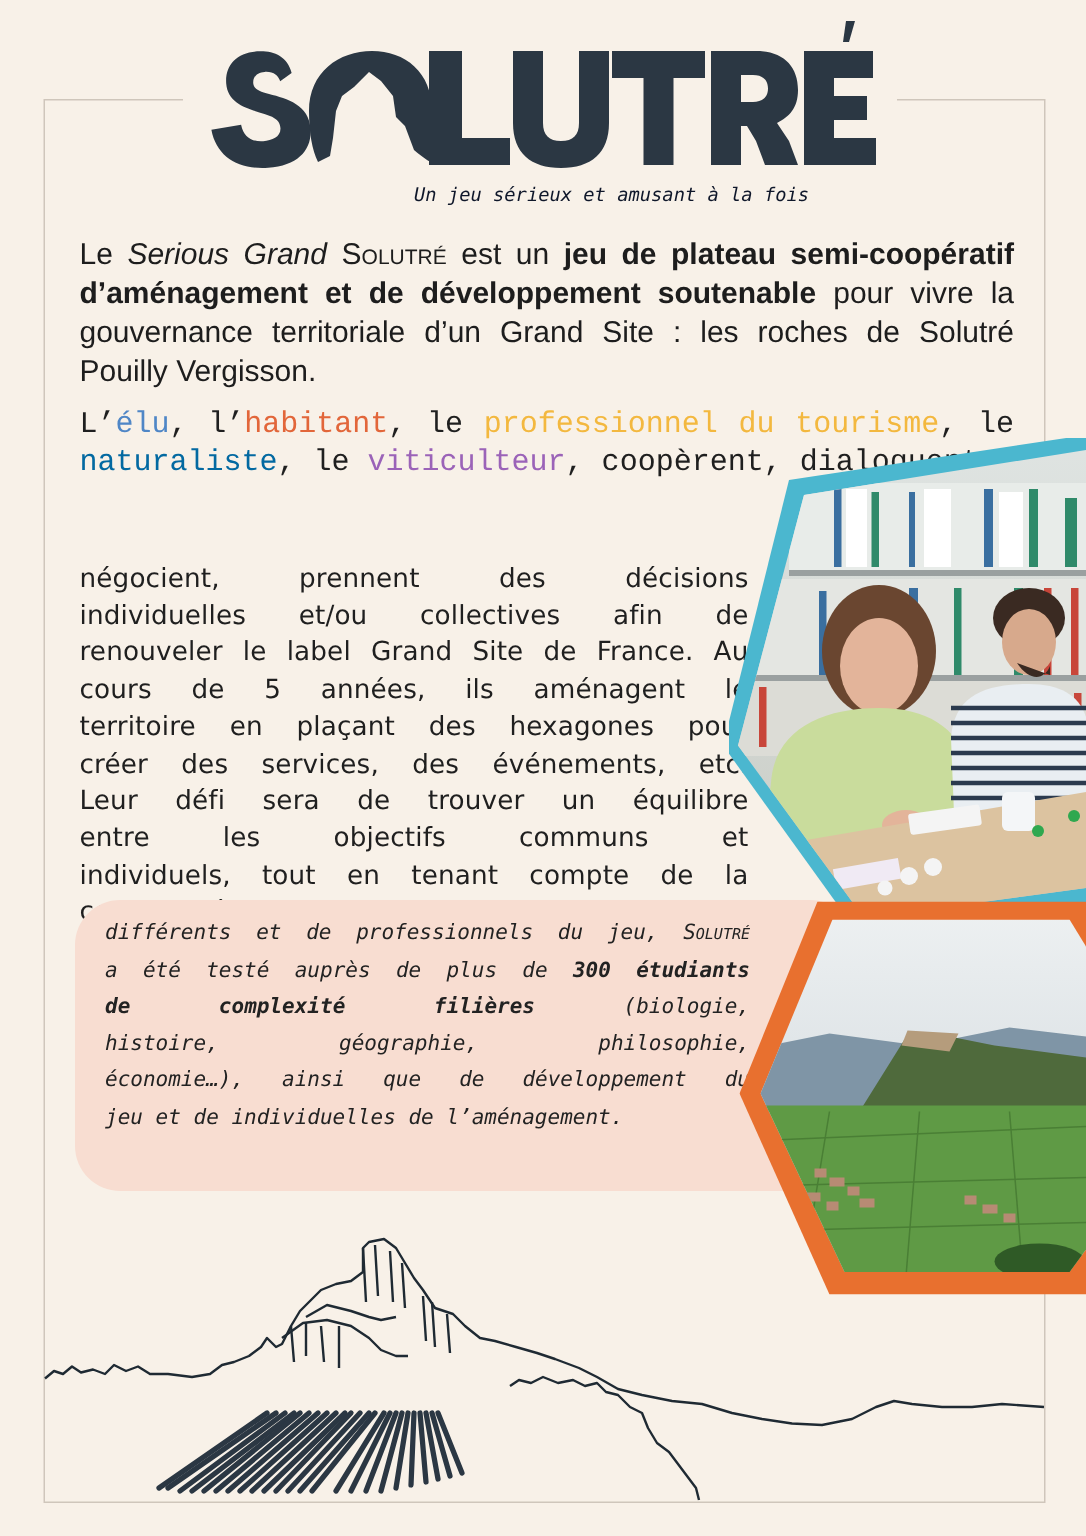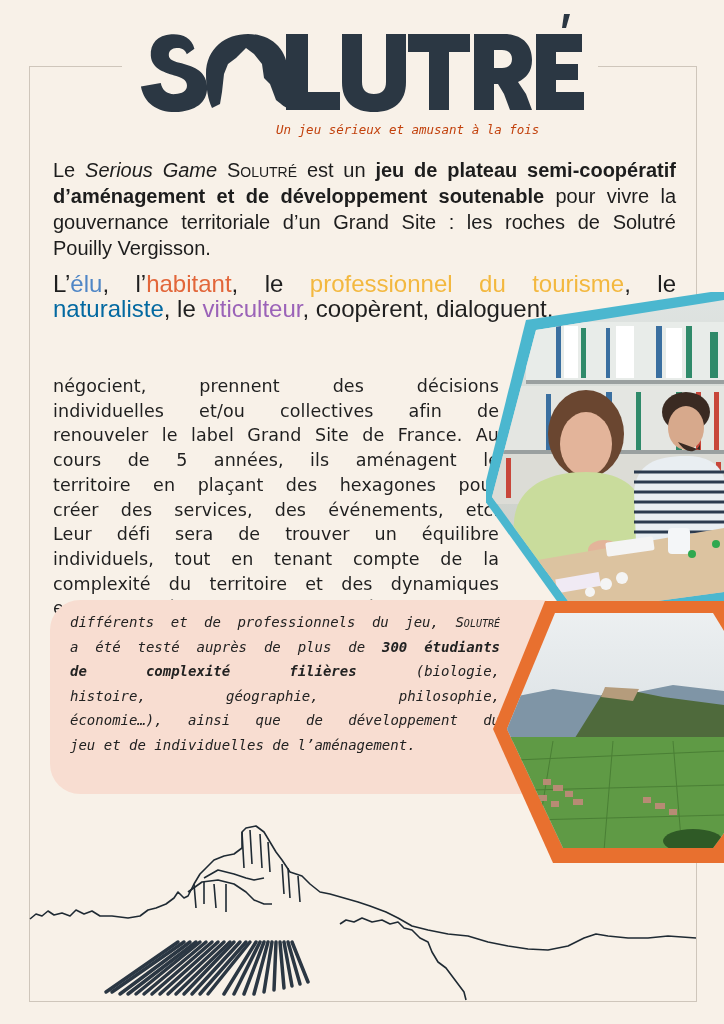--- a/index.html
+++ b/index.html
@@ -13,31 +13,31 @@
     border:1px solid #cfc6bb; box-sizing:border-box;
   }
   .frame-gap {
     position:absolute; left:122px; top:60px; width:476px; height:14px; background:#f8f1e8;
   }
   .logo {
     position:absolute; left:136px; top:12px; width:452px; height:112px;
   }
   .tagline {
     position:absolute; left:276px; top:122px; width:310px; text-align:left;
-    font-family:"DejaVu Sans Mono", monospace; font-style:italic; font-size:12.5px; color:#c2410c;
+    font-family:"DejaVu Sans Mono", monospace; font-style:italic; font-size:12.5px; color:#0f172a;
   }
   .intro {
     position:absolute; left:53px; top:157px; width:623px;
     font-size:20px; line-height:26px; text-align:justify; color:#1d1d1d;
   }
   .intro b { font-weight:bold; }
   .sc { font-variant:small-caps; }
   .roles {
     position:absolute; left:53px; top:272px; width:623px;
-    font-size:24px; line-height:24.6px; text-align:justify;
+    font-size:20px; line-height:24.6px; text-align:justify;font-family:Liberation Mono, monospace;
   }
   .roles p { margin:0; }
   .c-elu { color:#4f86c6; }
   .c-hab { color:#e2663a; }
   .c-pro { color:#f3b83f; }
   .c-nat { color:#0369a1; }
   .c-vit { color:#9b63b8; }
   .body2 {
     position:absolute; left:53px; top:374px; width:446px;
     font-family:"DejaVu Sans", sans-serif; font-size:17.5px; line-height:24.7px; text-align:justify; letter-spacing:0.1px;
@@ -83,35 +83,36 @@
       <path d="M338 22 L368 22 C386 22 396 32 396 48 C396 60 390 66 382 70 L390 82 L396 98 L374 98 L368 82 L362 72 L358 72 L358 98 L338 98 Z M358 38 L358 56 L366 56 C372 56 376 53 376 47 C376 41 372 38 366 38 Z"></path>
 
       <path d="M400 22 L446 22 L446 40 L420 40 L420 52 L442 52 L442 68 L420 68 L420 80 L448 80 L448 98 L400 98 Z"></path>
 
       <path d="M428 2 L434 2 L430 16 L426 16 Z"></path>
     </g>
   </svg>
 </div>
 <div class="tagline">Un jeu sérieux et amusant à la fois</div>
 
-<div class="intro"><span>Le </span><i>Serious Game</i><span> </span><span class="sc">Solutré</span><span> est un </span><b>jeu de plateau semi-coopératif d’aménagement et de développement soutenable</b><span> pour vivre la gouvernance territoriale d’un Grand Site : les roches de Solutré Pouilly Vergisson.</span></div>
+<div class="intro"><span>Le </span><i>Serious Grand</i><span> </span><span class="sc">Solutré</span><span> est un </span><b>jeu de plateau semi-coopératif d’aménagement et de développement soutenable</b><span> pour vivre la gouvernance territoriale d’un Grand Site : les roches de Solutré Pouilly Vergisson.</span></div>
 
 <div class="roles">
   <p style="text-align-last:justify;"><span>L’</span><span class="c-elu">élu</span><span>, l’</span><span class="c-hab">habitant</span><span>, le </span><span class="c-pro">professionnel du tourisme</span><span>, le</span></p>
   <p><span class="c-nat">naturaliste</span><span>, le </span><span class="c-vit">viticulteur</span><span>, coopèrent, dialoguent,</span></p>
 </div>
 
 <div class="body2">
   <span class="ln">négocient, prennent des décisions</span>
   <span class="ln">individuelles et/ou collectives afin de</span>
   <span class="ln">renouveler le label Grand Site de France. Au</span>
   <span class="ln">cours de 5 années, ils aménagent le</span>
   <span class="ln">territoire en plaçant des hexagones pour</span>
   <span class="ln">créer des services, des événements, etc.</span>
   <span class="ln">Leur défi sera de trouver un équilibre</span>
+  <span class="ln">entre les objectifs communs et</span>
   <span class="ln">individuels, tout en tenant compte de la</span>
   <span class="ln">complexité du territoire et des dynamiques</span>
   <span class="ln last">entre les différents acteurs impliqués.</span>
 </div>
 
 <div class="callout"></div>
 <div class="callout-text">
   <span class="ln"><span>différents et de professionnels du jeu, </span><span class="sc">Solutré</span></span>
   <span class="ln"><span>a été testé auprès de plus de </span><b>300 étudiants</b></span>
   <span class="ln"><b>de complexité filières</b><span> (biologie,</span></span>

